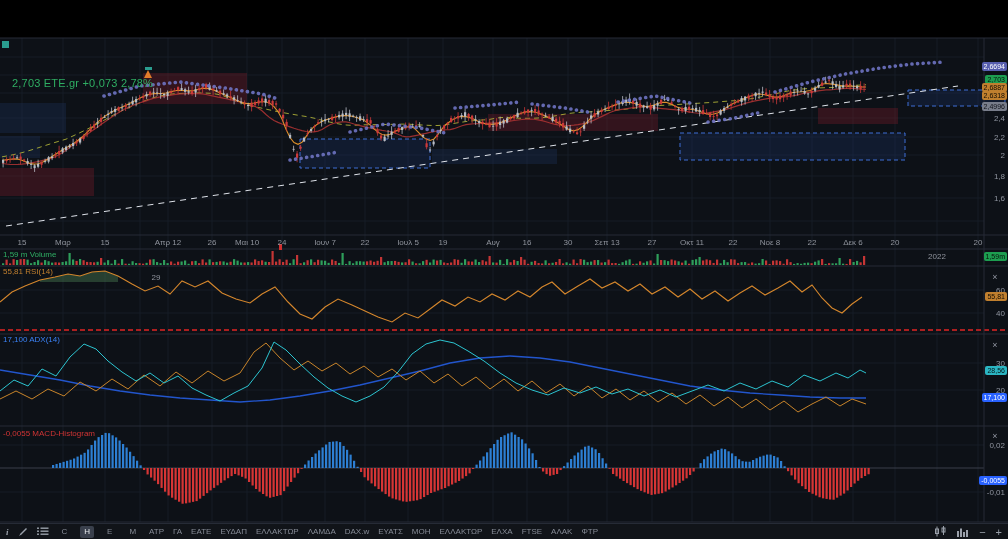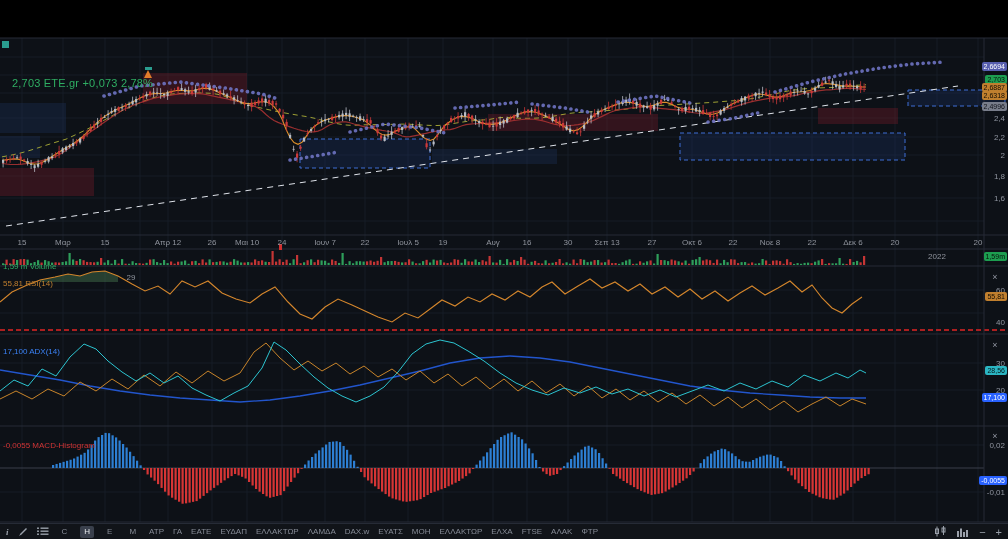--- a/index.html
+++ b/index.html
@@ -1,21 +1,21 @@
 <!DOCTYPE html>
 <html><head>
 <meta charset="utf-8">
 <style>
   html,body{margin:0;padding:0;background:#000;}
   #root{position:relative;width:1008px;height:539px;background:#000;overflow:hidden;
         font-family:"Liberation Sans", sans-serif; -webkit-font-smoothing:antialiased;}
   #chart{position:absolute;left:0;top:0;width:1008px;height:539px;}
   #cv{position:absolute;left:0;top:0;}
   .legend{position:absolute;left:12px;top:57px;font-size:11px;color:#2fae63;letter-spacing:.2px;margin-top:20px;}
-  .pane-label{position:absolute;left:3px;font-size:8px;white-space:nowrap;margin-top:12px;}
+  .pane-label{position:absolute;left:3px;font-size:8px;white-space:nowrap;}
   #vol-label{top:250px;color:#2fae63;}
   #rsi-label{top:267px;color:#c07f2e;}
   #adx-label{top:335px;color:#3b82f6;}
   #macd-label{top:429px;color:#d03434;}
   .tick{position:absolute;right:3px;font-size:8px;color:#9095a0;}
   .badge{position:absolute;right:1px;font-size:7px;line-height:9px;padding:0 2px;border-radius:2px;white-space:nowrap;}
   .tlabel{position:absolute;top:238px;font-size:8px;color:#8f939c;transform:translateX(-50%);white-space:nowrap;}
   .paneclose{position:absolute;left:990px;width:10px;text-align:center;font-size:9px;color:#9095a0;cursor:pointer;}
   .status-dot{position:absolute;left:2px;top:41px;width:7px;height:7px;background:#2a9d8f;}
   #toolbar{position:absolute;left:0;top:523px;width:1008px;height:16px;background:#111419;
@@ -1116,49 +1116,49 @@
       </svg>
     <div class="status-dot"></div>
     <div class="legend">2,703 ΕΤΕ.gr +0,073 2,78%</div>
     <div id="vol-label" class="pane-label">1,59 m Volume</div>
     <div id="rsi-label" class="pane-label">55,81 RSI(14)</div>
     <div id="adx-label" class="pane-label">17,100 ADX(14)</div>
     <div id="macd-label" class="pane-label">-0,0055 MACD-Histogram</div>
   <div class="tlabel" style="left: 22px;">15</div>
       <div class="tlabel" style="left: 63px;">Μαρ</div>
       <div class="tlabel" style="left: 105px;">15</div>
-      <div class="tlabel" style="left: 131px; margin-top: 35px;">29</div>
+      <div class="tlabel" style="left: 156px; margin-top: 35px;">29</div>
       <div class="tlabel" style="left: 168px;">Απρ 12</div>
       <div class="tlabel" style="left: 212px;">26</div>
       <div class="tlabel" style="left: 247px;">Μαι 10</div>
       <div class="tlabel" style="left: 282px;">24</div>
       <div class="tlabel" style="left: 325px; text-align: right;">Ιουν 7</div>
       <div class="tlabel" style="left: 365px;">22</div>
       <div class="tlabel" style="left: 408px;">Ιουλ 5</div>
       <div class="tlabel" style="left: 443px;">19</div>
       <div class="tlabel" style="left: 493px;">Αυγ</div>
       <div class="tlabel" style="left: 527px;">16</div>
       <div class="tlabel" style="left: 568px;">30</div>
       <div class="tlabel" style="left: 607px;">Σεπ 13</div>
       <div class="tlabel" style="left: 652px;">27</div>
-      <div class="tlabel" style="left: 692px;">Οκτ 6</div>
+      <div class="tlabel" style="left: 692px;">Οκτ 11</div>
       <div class="tlabel" style="left: 733px;">22</div>
       <div class="tlabel" style="left: 770px;">Νοε 8</div>
       <div class="tlabel" style="left: 812px;">22</div>
       <div class="tlabel" style="left: 853px;">Δεκ 6</div>
       <div class="tlabel" style="left: 895px;">20</div>
       <div class="tlabel" style="left: 937px; margin-top: 14px;">2022</div>
       <div class="tlabel" style="left: 978px;">20</div>
       <div class="tick" style="top: 114px;">2,4</div>
       <div class="tick" style="top: 133px;">2,2</div>
       <div class="tick" style="top: 151px;">2</div>
       <div class="tick" style="top: 172px;">1,8</div>
       <div class="tick" style="top: 194px;">1,6</div>
       <div class="tick" style="top: 286px;">60</div>
-      <div class="tick" style="top: 318px;">40</div>
+      <div class="tick" style="top: 309px;">40</div>
       <div class="tick" style="top: 359px;">30</div>
       <div class="tick" style="top: 386px;">20</div>
       <div class="tick" style="top: 441px;">0,02</div>
       <div class="tick" style="top: 488px;">-0,01</div>
       <div class="badge" style="top: 62px; background: rgb(88, 95, 176); color: rgb(255, 255, 255);">2,6694</div>
       <div class="badge" style="top: 75px; background: rgb(29, 157, 80); color: rgb(6, 19, 10);">2,703</div>
       <div class="badge" style="top: 83px; background: rgb(192, 127, 46); color: rgb(20, 13, 3);">2,6887</div>
       <div class="badge" style="top: 91px; background: rgb(192, 127, 46); color: rgb(20, 13, 3);">2,6318</div>
       <div class="badge" style="top: 102px; background: rgb(120, 125, 138); color: rgb(16, 19, 26);">2,4996</div>
       <div class="badge" style="top: 252px; background: rgb(29, 157, 80); color: rgb(6, 19, 10);">1,59m</div>

